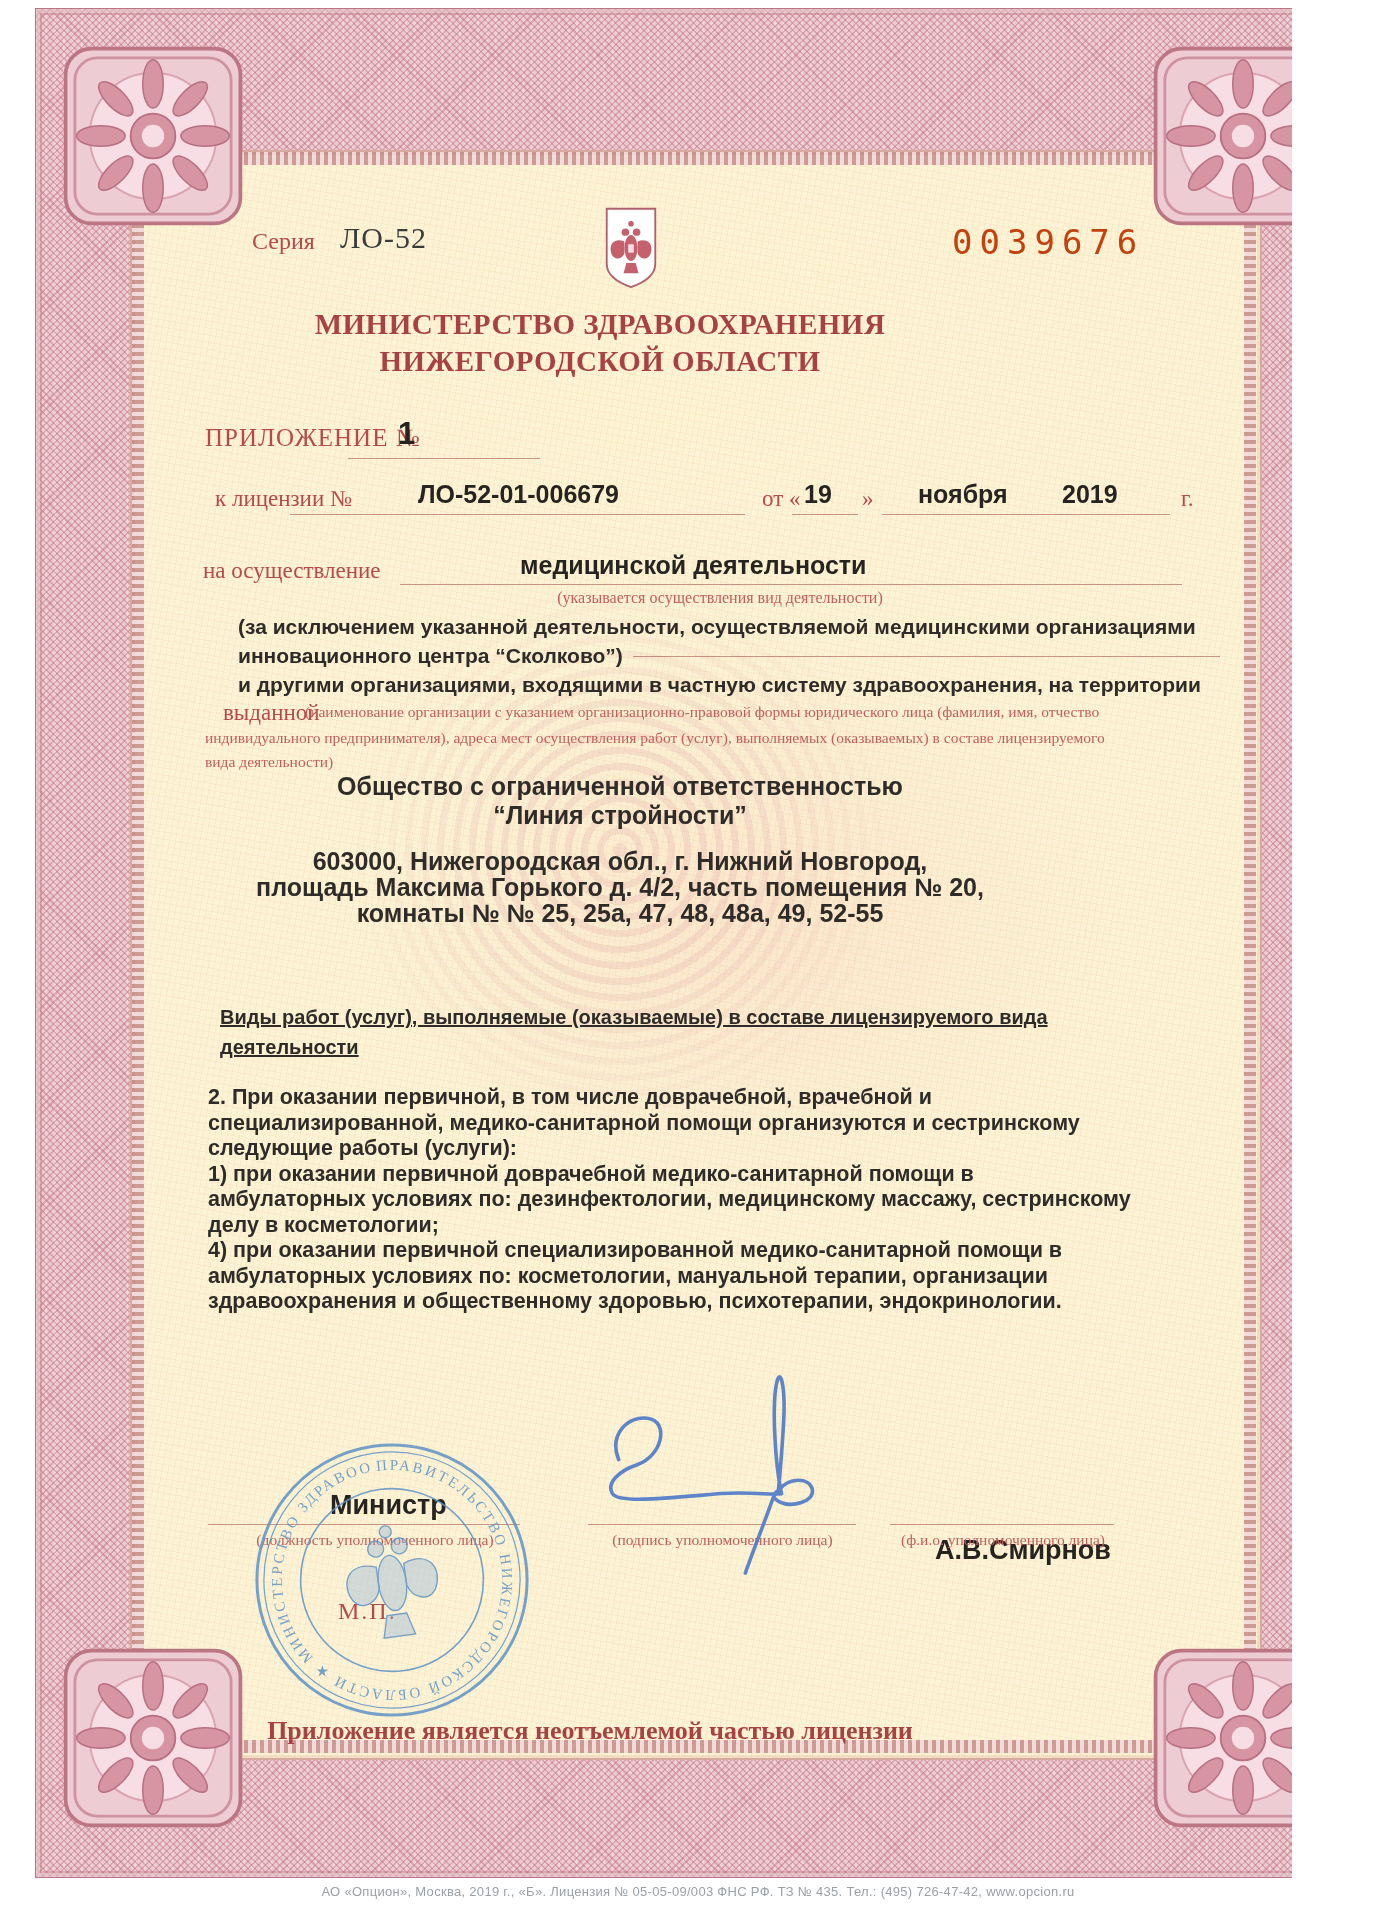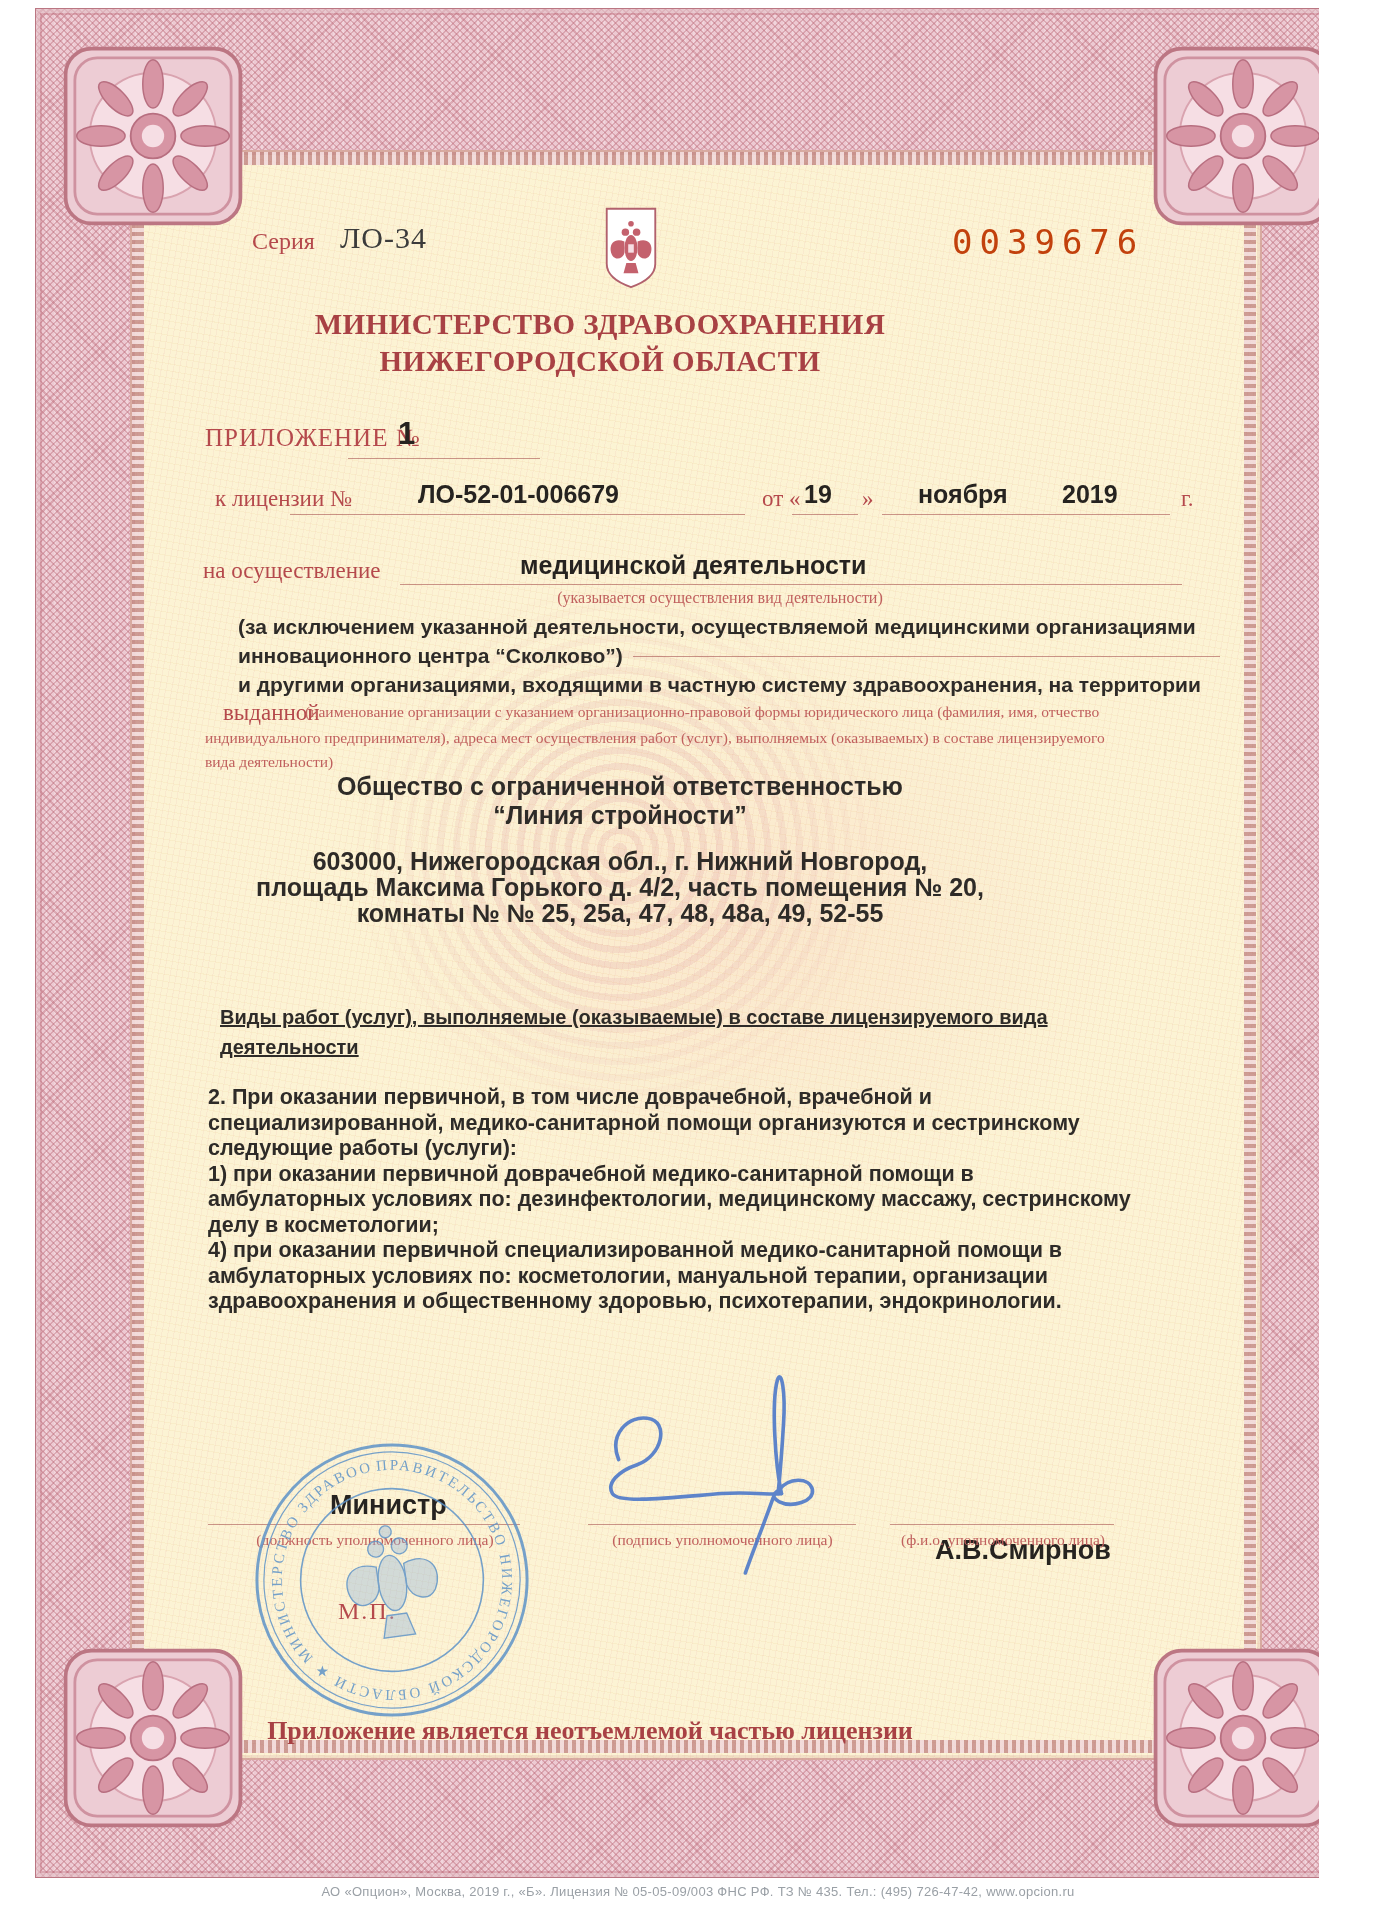--- a/index.html
+++ b/index.html
@@ -1,18 +1,18 @@
 <!DOCTYPE html>
 <html lang="ru"><head>
 <meta charset="utf-8">
 <title>Приложение к лицензии</title>
 <style>
   html,body{margin:0;padding:0;background:#ffffff;}
   .page{position:relative;width:1292px;height:1920px;background:#ffffff;overflow:hidden;
-        font-family:"Liberation Sans",sans-serif;color:#2e2b28;padding-left:27px;}
+        font-family:"Liberation Sans",sans-serif;color:#2e2b28;}
   
   .band{position:absolute;left:35px;top:8px;width:1322px;height:1868px;
         background-color:#edc9d2;
         background-image:
           repeating-linear-gradient(45deg, rgba(186,103,117,.38) 0 1.5px, transparent 1.5px 5px),
           repeating-linear-gradient(-45deg, rgba(186,103,117,.38) 0 1.5px, transparent 1.5px 5px),
           repeating-linear-gradient(90deg, rgba(255,255,255,.22) 0 2px, transparent 2px 9px);
         border:1px solid #bb7682;
         box-shadow: inset 0 0 0 4px rgba(255,255,255,.35), inset 0 0 0 6px rgba(186,103,117,.35);}
   
@@ -134,21 +134,21 @@
           <ellipse cx="70" cy="70" rx="5" ry="12" transform="rotate(135 70 70)"></ellipse>
           <ellipse cx="30" cy="70" rx="5" ry="12" transform="rotate(45 30 70)"></ellipse>
           <ellipse cx="30" cy="30" rx="5" ry="12" transform="rotate(135 30 30)"></ellipse>
         </g>
         <circle cx="50" cy="50" r="12" fill="#d795a4" stroke="#b86f80"></circle>
         <circle cx="50" cy="50" r="6" fill="#f6dee4"></circle>
       </svg>
   </div>
 
   <span class="abs serif red" style="left:252px;top:228px;font-size:24px;">Серия</span>
-  <span class="abs serif" style="left:340px;top:221px;font-size:30px;color:#3b3b3b;letter-spacing:1px;">ЛО-34</span>
+  <span class="abs serif" style="left:340px;top:221px;font-size:30px;color:#3b3b3b;letter-spacing:1px;">ЛО-52</span>
 
   <div class="abs" style="left:603px;top:204px;">
     <svg viewBox="0 0 60 90" width="56" height="88">
         <path d="M4,3 H56 V62 Q56 78 30 87 Q4 78 4 62 Z" fill="#ffffff" stroke="#b2616d" stroke-width="2"></path>
         <g fill="#c4616d">
           <circle cx="24" cy="28" r="4"></circle>
           <circle cx="36" cy="28" r="4"></circle>
           <circle cx="30" cy="19" r="3"></circle>
           <ellipse cx="30" cy="45" rx="7" ry="14"></ellipse>
           <path d="M23,38 C10,33 5,44 10,53 C14,59 22,56 23,50 Z"></path>

